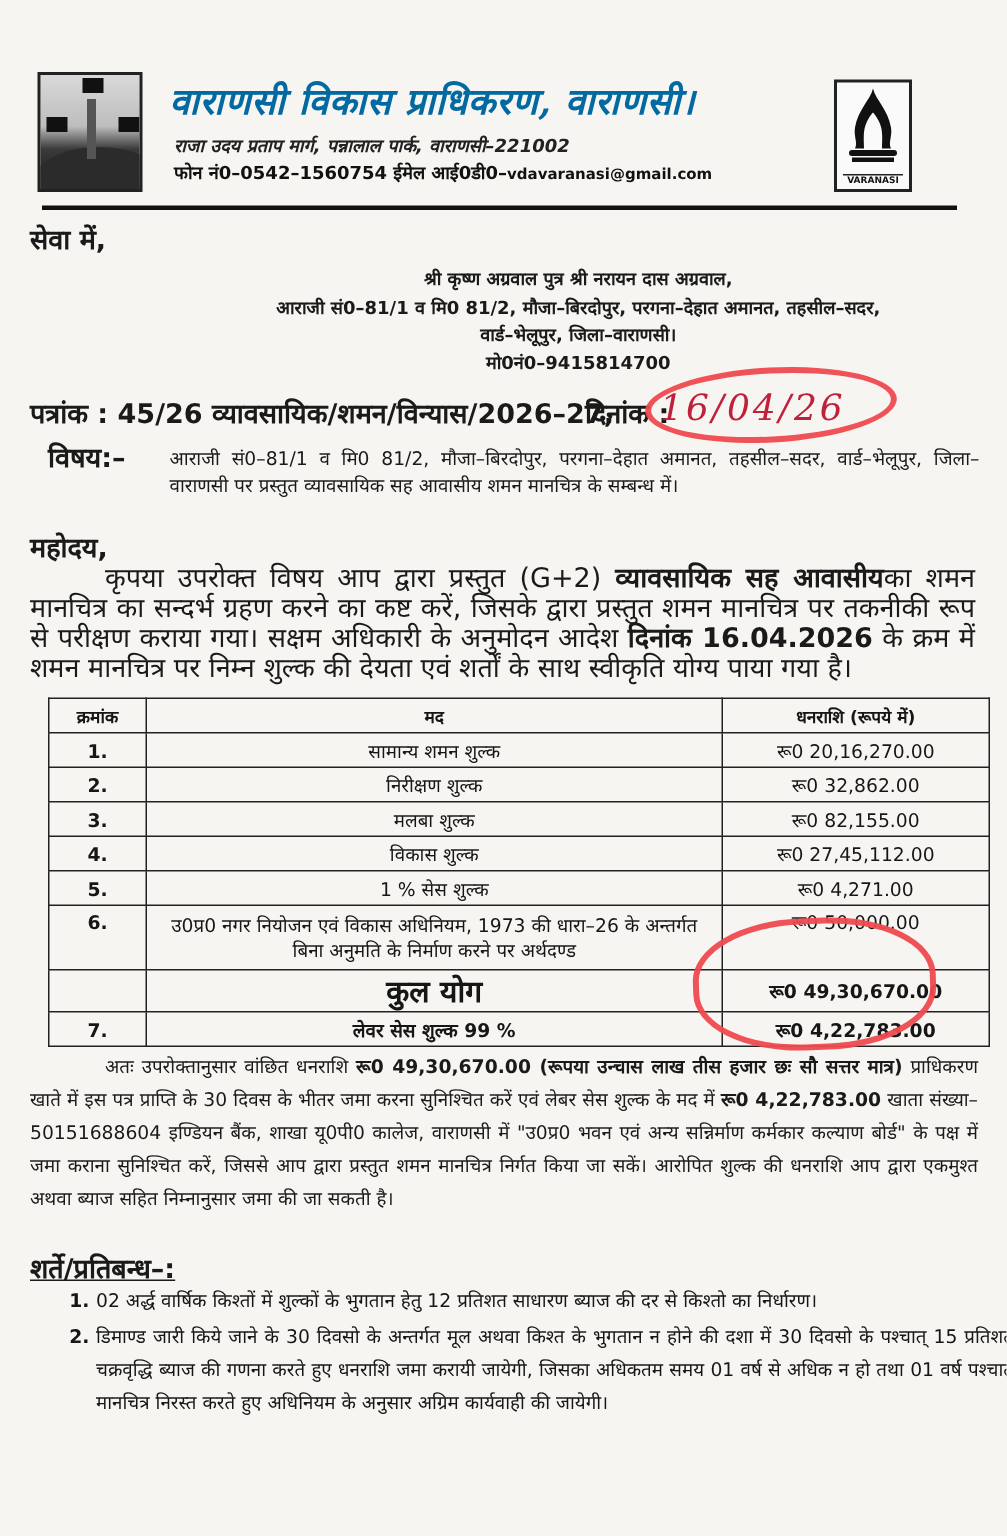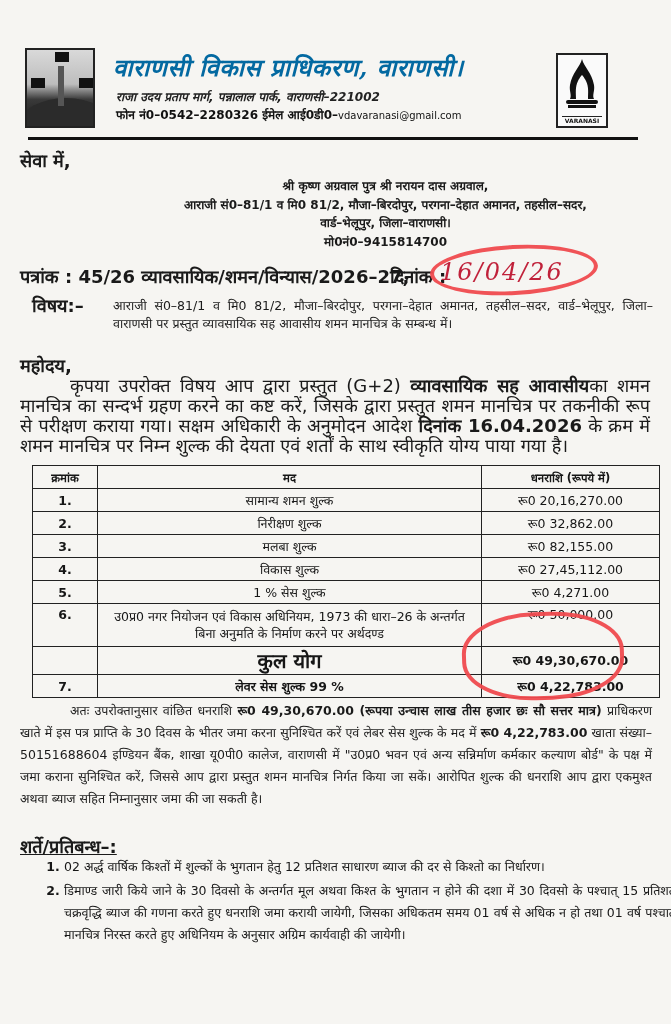--- a/index.html
+++ b/index.html
@@ -32,21 +32,21 @@
     font-size: 24px; letter-spacing: 0.5px; color: #0369a1; white-space: nowrap;
   }
   .lh-addr {
     position: absolute; left: 116px; top: 88px; font-size: 12px; font-style: italic;
     font-weight: bold; white-space: nowrap; color: #222;
   }
   .lh-phone {
     position: absolute; left: 116px; top: 106px; font-size: 12px; font-weight: bold;
     white-space: nowrap; color: #111;
   }
-  .lh-phone .email { font-weight: normal; font-size: 10px; }
+  .lh-phone .email { font-weight: bold; font-size: 10px; }
 
   .lh-right-logo {
     position: absolute; left: 556px; top: 53px; width: 52px; height: 75px;
     border: 2px solid #222; box-sizing: border-box; background: #fafafa;
   }
   .lh-right-logo svg { position:absolute; left:0; top:0; }
   .lh-right-logo .cap {
     position:absolute; left:4px; bottom:2px; width:40px; font-size:6px; text-align:center;
     border-top:1px solid #222; font-weight:bold; color:#111;
   }
@@ -106,21 +106,21 @@
   <div class="lh-left-logo">
     <div class="mound"></div>
       <div class="spire"></div>
     <div class="sq s1"></div>
       <div class="sq s2"></div>
       <div class="sq s3"></div>
   </div>
   <div class="lh-title">वाराणसी विकास प्राधिकरण, वाराणसी।</div>
   <div class="lh-addr">राजा उदय प्रताप मार्ग, पन्नालाल पार्क, वाराणसी–221002</div>
   <div class="lh-phone">
-    <span>फोन नं0–0542–2280326 ईमेल आई0डी0–</span><span class="email">vdavaranasi@gmail.com</span>
+    <span>फोन नं0–0542–1560754 ईमेल आई0डी0–</span><span class="email">vdavaranasi@gmail.com</span>
   </div>
   <div class="lh-right-logo">
     <svg width="48" height="60" viewBox="0 0 48 60">
       <path d="M24 4 C22 12 14 18 12 30 C11 36 14 40 12 44 L18 44 C18 38 17 32 20 26 C22 22 24 20 24 20 C24 20 26 22 28 26 C31 32 30 38 30 44 L36 44 C34 40 37 36 36 30 C34 18 26 12 24 4 Z" fill="#111"></path>
       <rect x="8" y="45" width="32" height="4" rx="2" fill="#111"></rect>
       <rect x="10" y="50" width="28" height="3" fill="#111"></rect>
     </svg>
     <div class="cap">VARANASI</div>
   </div>
   <div class="lh-rule"></div>

